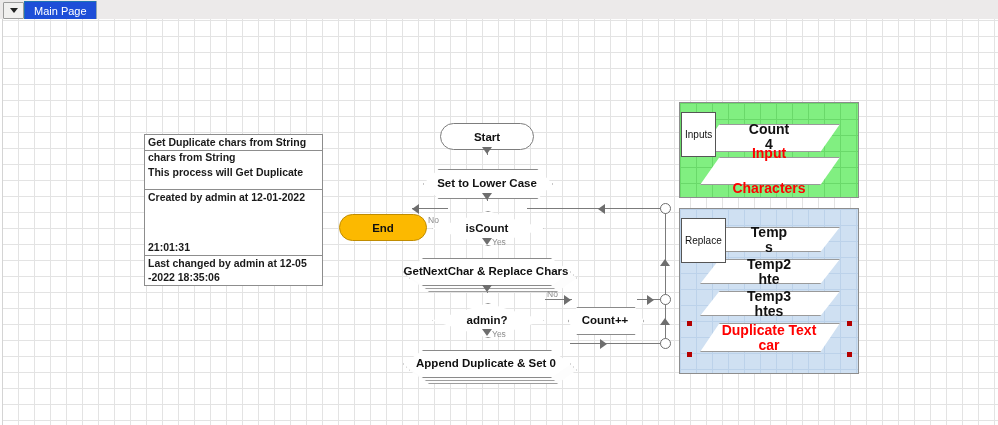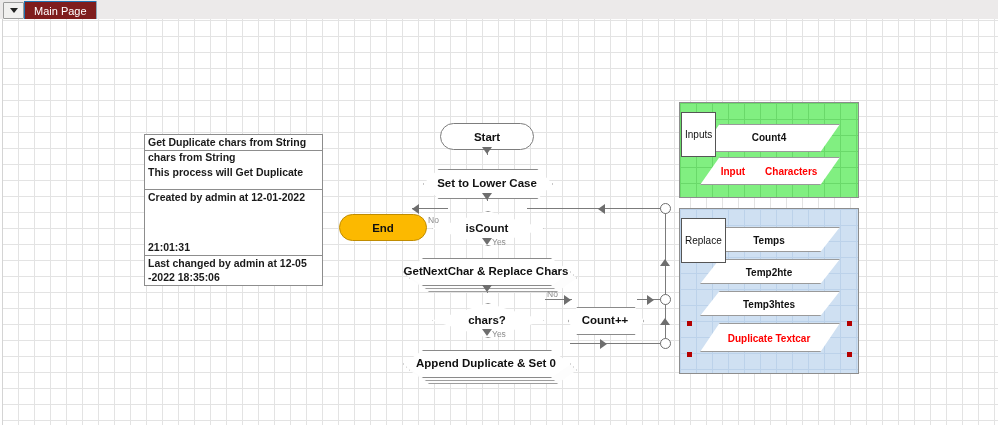--- a/index.html
+++ b/index.html
@@ -19,21 +19,21 @@
     position:absolute;left:3px;top:2px;width:19px;height:15px;
     background:#f1f0ef;border:1px solid #9b9b9b;border-radius:1px;
     display:flex;align-items:center;justify-content:center;
   }
   .tab-dropdown .caret{
     width:0;height:0;border-left:4px solid transparent;border-right:4px solid transparent;
     border-top:5px solid #222;
   }
   .tab{
     position:absolute;left:24px;top:1px;height:18px;min-width:62px;
-    background:#7f1d1d;color:#ffffff;
+    background:#1d4ed8;color:#ffffff;
     font-size:11px;font-weight:400;
     display:flex;align-items:center;justify-content:center;
     padding:0 9px;box-sizing:border-box;
     border-top:1px solid #1d73b3;border-left:1px solid #1d73b3;
     box-shadow:1px 0 0 #8fa6b5;
   }
 
   
   .canvas{
     position:absolute;left:0;top:19px;width:998px;height:406px;
@@ -138,22 +138,22 @@
     background-size:16px 16px;
   }
   .grouptag{
     position:absolute;z-index:9;background:#ffffff;border:1px solid #555555;
     font-size:10px;color:#111111;padding:16px 3px;line-height:11px;white-space:nowrap;margin-top:8px;
   }
 
   
   .datalabel{
     position:absolute;z-index:6;text-align:center;white-space:nowrap;
-    font-size:10px;font-weight:bold;color:#111111;
-    display:flex;flex-direction:row;align-items:center;justify-content:center;
+    font-size:14px;font-weight:bold;color:#111111;
+    display:flex;flex-direction:column;align-items:center;justify-content:center;
     line-height:15px;pointer-events:none;
   }
   .datalabel.red{color:#ff0000;}
 
   .handle{position:absolute;z-index:10;width:5px;height:5px;background:#b40000;}
 </style>
 </head>
 <body>
 
 <div id="app">
@@ -238,21 +238,21 @@
     <div class="edgelabel" style="left:492px;top:218px;">Yes</div>
 
     <div class="hexshadow" style="left:409px;top:245px;width:166px;height:26px;z-index:3;"></div>
     <div class="hexshadow" style="left:406px;top:242px;width:166px;height:26px;z-index:3;"></div>
     <div class="hexwrap" style="left:403px;top:239px;width:166px;height:26px;">
       <div class="hex"></div>
     </div>
     <div class="nodetext" style="left:403px;top:239px;width:166px;height:26px;">GetNextChar &amp; Replace Chars</div>
 
     <div class="diamond" style="left:432px;top:284px;width:110px;height:33px;"></div>
-    <div class="nodetext" style="left:432px;top:284px;width:110px;height:33px;">chars?</div>
+    <div class="nodetext" style="left:432px;top:284px;width:110px;height:33px;">admin?</div>
     <div class="edgelabel" style="left:547px;top:270px;">No</div>
     <div class="edgelabel" style="left:492px;top:310px;">Yes</div>
 
     <div class="hexwrap" style="left:568px;top:288px;width:74px;height:26px;">
       <div class="hex"></div>
     </div>
     <div class="nodetext" style="left:568px;top:288px;width:74px;height:26px;">Count++</div>
 
     <div class="hexshadow" style="left:409px;top:337px;width:166px;height:26px;z-index:3;"></div>
     <div class="hexshadow" style="left:406px;top:334px;width:166px;height:26px;z-index:3;"></div>

